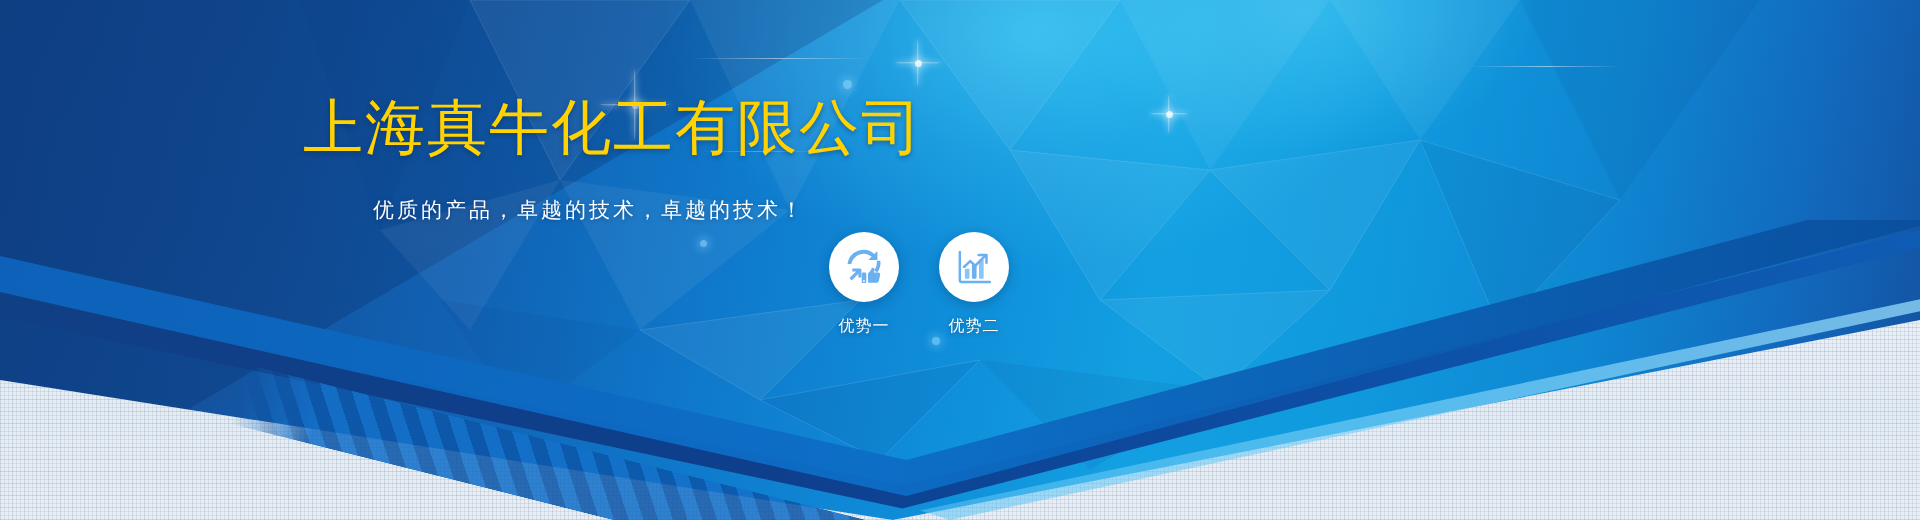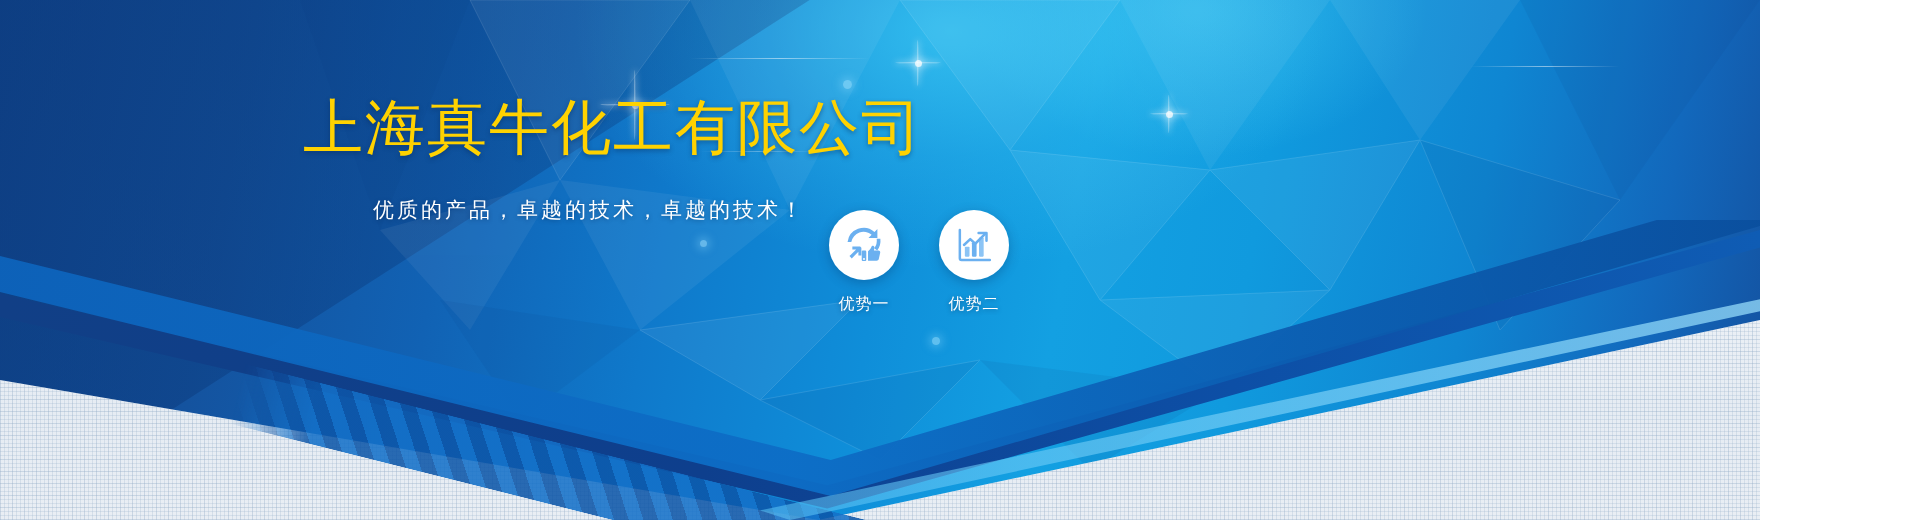--- a/index.html
+++ b/index.html
@@ -1,20 +1,20 @@
 <!DOCTYPE html>
 <html><head>
 <meta charset="utf-8">
 <style>
   * { margin:0; padding:0; box-sizing:border-box; }
   html,body { width:1920px; height:520px; overflow:hidden; background:#fff; }
   body { font-family:"Liberation Sans","DejaVu Sans",sans-serif; }
 
   #banner {
-    position:relative; width:1760px; height:520px; overflow:hidden;
+    position:relative; width:1920px; height:520px; overflow:hidden;
     background:#1b55a0;
   }
 
   
   .layer { position:absolute; inset:0; }
 
   
   .bg-base {
     background:
       linear-gradient(100deg,
@@ -122,21 +122,21 @@
     color:#ffd200; white-space:nowrap;
     text-shadow:0 2px 5px rgba(6,40,86,.45);
   }
   .subtitle {
     position:absolute; left:373px; top:196px;
     font-size:21px; line-height:28px; letter-spacing:3px;
     color:#ffffff; white-space:nowrap;
     text-shadow:0 1px 4px rgba(6,40,86,.45);
   }
 
-  .features { position:absolute; left:828px; top:210px; display:flex; gap:38px; }
+  .features { position:absolute; left:828px; top:232px; display:flex; gap:38px; }
   .feature { width:72px; display:flex; flex-direction:column; align-items:center; }
   .circle {
     width:70px; height:70px; border-radius:50%;
     background:radial-gradient(circle at 40% 32%, #ffffff 0%, #ffffff 70%, #f3f9ff 100%);
     display:flex; align-items:center; justify-content:center;
     box-shadow:0 3px 12px rgba(4,40,88,.30);
   }
   .circle svg { display:block; }
   .feature-label {
     margin-top:14px; font-size:16px; letter-spacing:1px; color:#ffffff;

